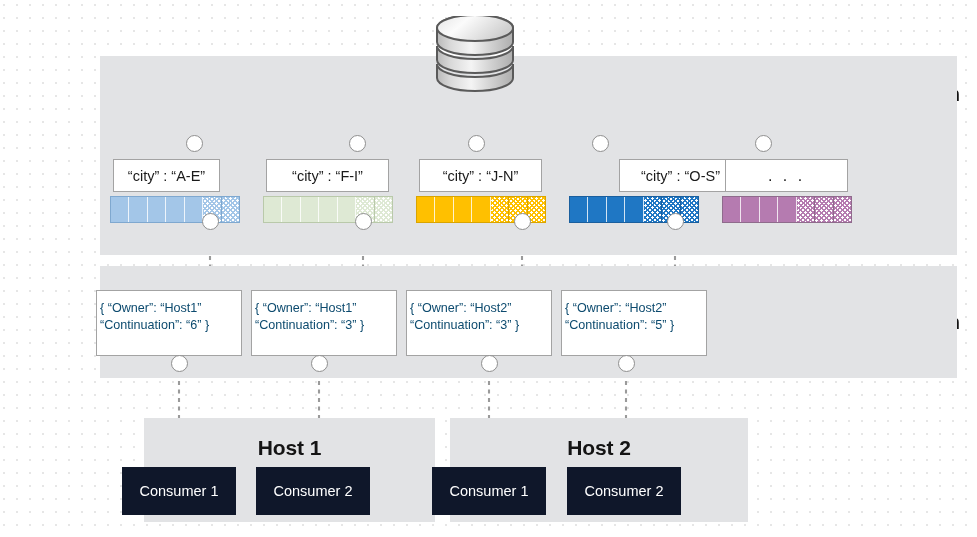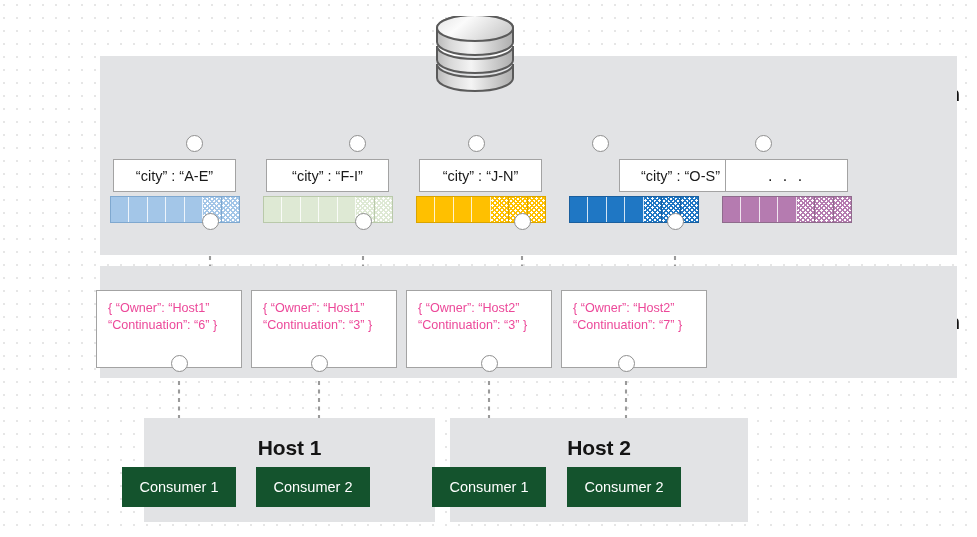--- a/index.html
+++ b/index.html
@@ -106,38 +106,38 @@
   }
   .cell { flex: 1 1 0; border-right: 1px solid rgba(255,255,255,0.75); }
   .cell:last-child { border-right: none; }
   .cell.hatch { position: relative; }
 
   
   .lease-card {
     position: absolute;
     top: 290px;
     width: 146px;
-    height: 78px;
+    height: 66px;
     background: #ffffff;
     border: 1px solid #a3a3a3;
-    padding: 9px 0 0 11px;
+    padding: 9px 0 0 3px;
     font-size: 12.6px;
     line-height: 17px;
-    color: #ec4899;
+    color: #0c4a6e;
     white-space: nowrap;
     z-index: 3;
   }
 
   
   .consumer {
     position: absolute;
     top: 467px;
     width: 114px;
-    height: 40px;
-    background: #14532d;
+    height: 48px;
+    background: #0f172a;
     color: #ffffff;
     font-size: 14.5px;
     display: flex;
     align-items: center;
     justify-content: center;
     z-index: 4;
   }
 
   
   .dot {
@@ -200,21 +200,21 @@
 
         <path d="M9,44 a38,13 0 0 0 76,0 l0,-14 a38,13 0 0 1 -76,0 z" fill="url(#gdisk)"></path>
 
         <path d="M9,26 a38,13 0 0 0 76,0 l0,-14 a38,13 0 0 0 -76,0 z" fill="url(#gdisk)"></path>
 
         <ellipse cx="47" cy="12" rx="38" ry="13" fill="url(#gtop)"></ellipse>
       </g>
     </svg>
   </div>
 
-  <div class="pk-card" style="left:113px; width:123px; top:159px;">
+  <div class="pk-card" style="left:113px; width:107px; top:159px;">
     <span>“city” : “A-E”</span>
   </div>
   <div class="pk-card" style="left:266px; width:123px; top:159px;">
     <span>“city” : “F-I”</span>
   </div>
   <div class="pk-card" style="left:419px; width:123px; top:159px;">
     <span>“city” : “J-N”</span>
   </div>
   <div class="pk-card" style="left:572px; width:123px; top:159px;margin-left:47px;">
     <span>“city” : “O-S”</span>
@@ -290,21 +290,21 @@
   <div class="lease-card" style="left:251px;">
     <div>{ “Owner”: “Host1”</div>
     <div>“Continuation”: “3” }</div>
   </div>
   <div class="lease-card" style="left:406px;">
     <div>{ “Owner”: “Host2”</div>
     <div>“Continuation”: “3” }</div>
   </div>
   <div class="lease-card" style="left:561px;">
     <div>{ “Owner”: “Host2”</div>
-    <div>“Continuation”: “7” }</div>
+    <div>“Continuation”: “5” }</div>
   </div>
 
   <div class="dot" style="left:171px; top:355px;"></div>
   <div class="dot" style="left:311px; top:355px;"></div>
   <div class="dot" style="left:481px; top:355px;"></div>
   <div class="dot" style="left:618px; top:355px;"></div>
 
   <div class="panel" id="panel-host1">
     <div class="host-title">Host 1</div>
   </div>

